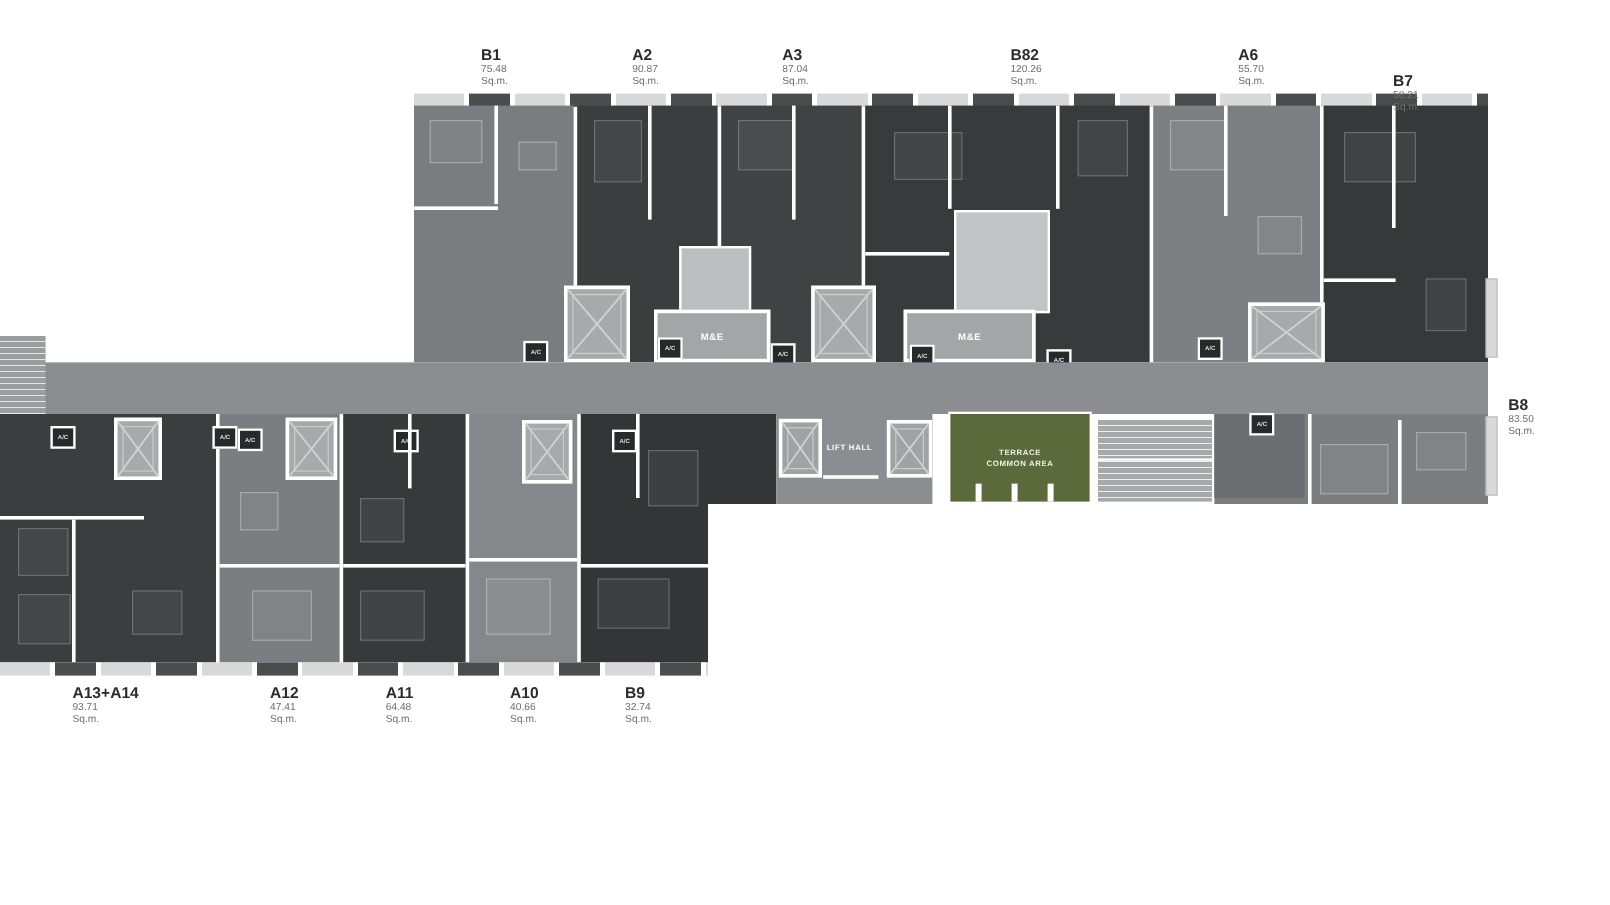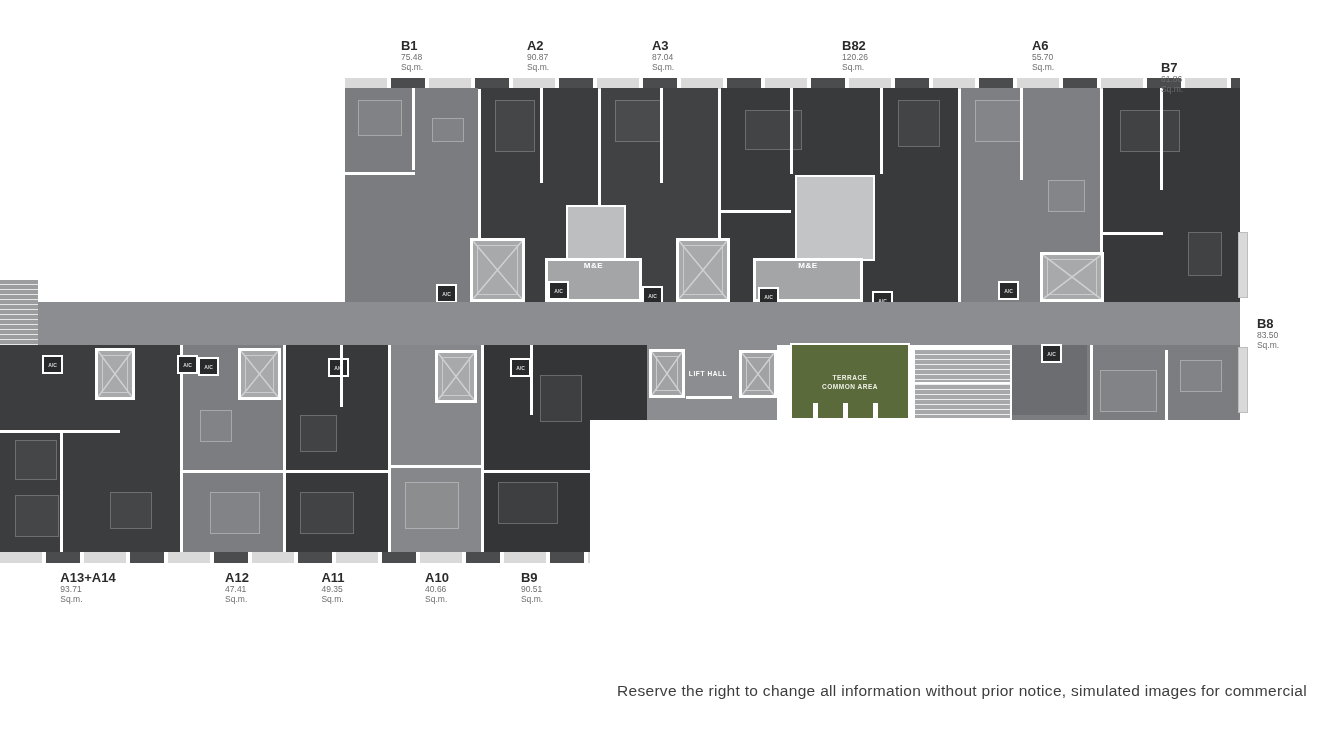--- a/index.html
+++ b/index.html
@@ -11,21 +11,21 @@
   .wall{position:absolute;background:#ffffff;}
   .furn{position:absolute;border:1px solid rgba(255,255,255,.30);background:rgba(255,255,255,.05);}
   .furn.dk{border-color:rgba(255,255,255,.22);}
   .lift{
     position:absolute;background:#a7a9ab;border:3px solid #ffffff;box-sizing:border-box;
   }
   .lift .inner{position:absolute;left:4px;top:4px;right:4px;bottom:4px;border:1px solid #c9cbcd;}
   .lift svg{position:absolute;left:0;top:0;width:100%;height:100%;}
   .me-room{
     position:absolute;background:#a3a5a7;border:3px solid #ffffff;box-sizing:border-box;
-    display:flex;align-items:flex-start;justify-content:center;
+    display:flex;align-items:center;justify-content:center;
     color:#ffffff;font-size:8px;font-weight:bold;letter-spacing:.5px;
   }
   .ac{
     position:absolute;width:17px;height:15px;background:#27292b;border:2px solid #ffffff;
     box-sizing:content-box;display:flex;align-items:center;justify-content:center;
     color:#dcdcdc;font-size:5px;font-weight:bold;
   }
   .corridor{position:absolute;background:#8b8d90;}
   .stairs{
     position:absolute;background:#a6a8aa;
@@ -273,51 +273,50 @@
     <div class="uarea">120.26</div>
     <div class="uarea">Sq.m.</div>
   </div>
   <div class="unit-label" style="left:1043px;top:38px;">
     <div class="uname">A6</div>
     <div class="uarea">55.70</div>
     <div class="uarea">Sq.m.</div>
   </div>
   <div class="unit-label" style="left:1172px;top:38px;margin-top:22px;">
     <div class="uname">B7</div>
-    <div class="uarea">61.86</div>
-    <div class="uarea">Sq.m.</div>
-  </div>
-
-  <div class="unit-label" style="left:1268px;top:316px;">
+    <div class="uarea">58.21</div>
+    <div class="uarea">Sq.m.</div>
+  </div>
+
+  <div class="unit-label" style="left:1268px;top:330px;">
     <div class="uname">B8</div>
     <div class="uarea">83.50</div>
     <div class="uarea">Sq.m.</div>
   </div>
 
   <div class="unit-label" style="left:88px;top:570px;">
     <div class="uname">A13+A14</div>
     <div class="uarea">93.71</div>
     <div class="uarea">Sq.m.</div>
   </div>
   <div class="unit-label" style="left:237px;top:570px;">
     <div class="uname">A12</div>
     <div class="uarea">47.41</div>
     <div class="uarea">Sq.m.</div>
   </div>
   <div class="unit-label" style="left:333px;top:570px;">
     <div class="uname">A11</div>
-    <div class="uarea">49.35</div>
+    <div class="uarea">64.48</div>
     <div class="uarea">Sq.m.</div>
   </div>
   <div class="unit-label" style="left:437px;top:570px;">
     <div class="uname">A10</div>
     <div class="uarea">40.66</div>
     <div class="uarea">Sq.m.</div>
   </div>
   <div class="unit-label" style="left:532px;top:570px;">
     <div class="uname">B9</div>
-    <div class="uarea">90.51</div>
-    <div class="uarea">Sq.m.</div>
-  </div>
-
-  <div class="disclaimer">Reserve the right to change all information without prior notice, simulated images for commercial</div>
+    <div class="uarea">32.74</div>
+    <div class="uarea">Sq.m.</div>
+  </div>
+
 
 </div>
 
 </body></html>

